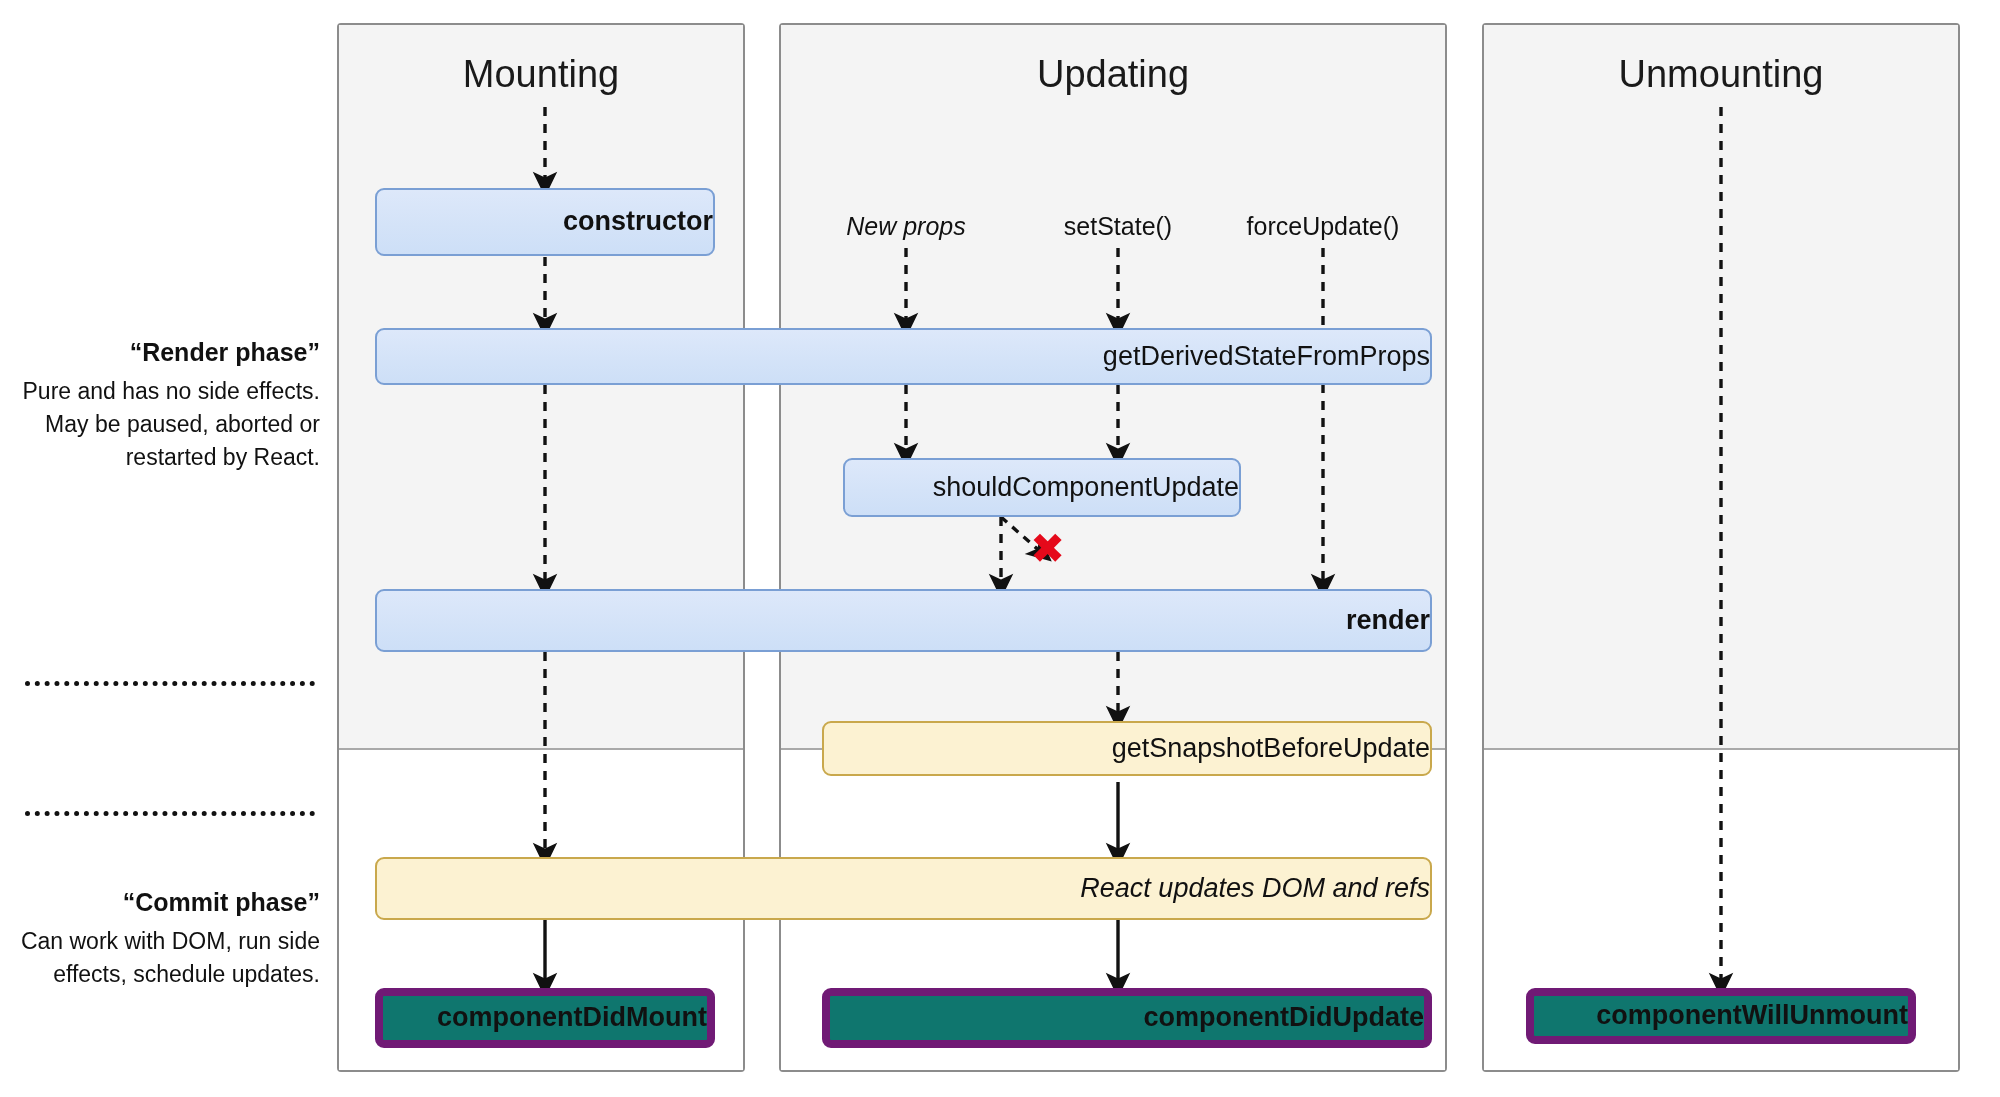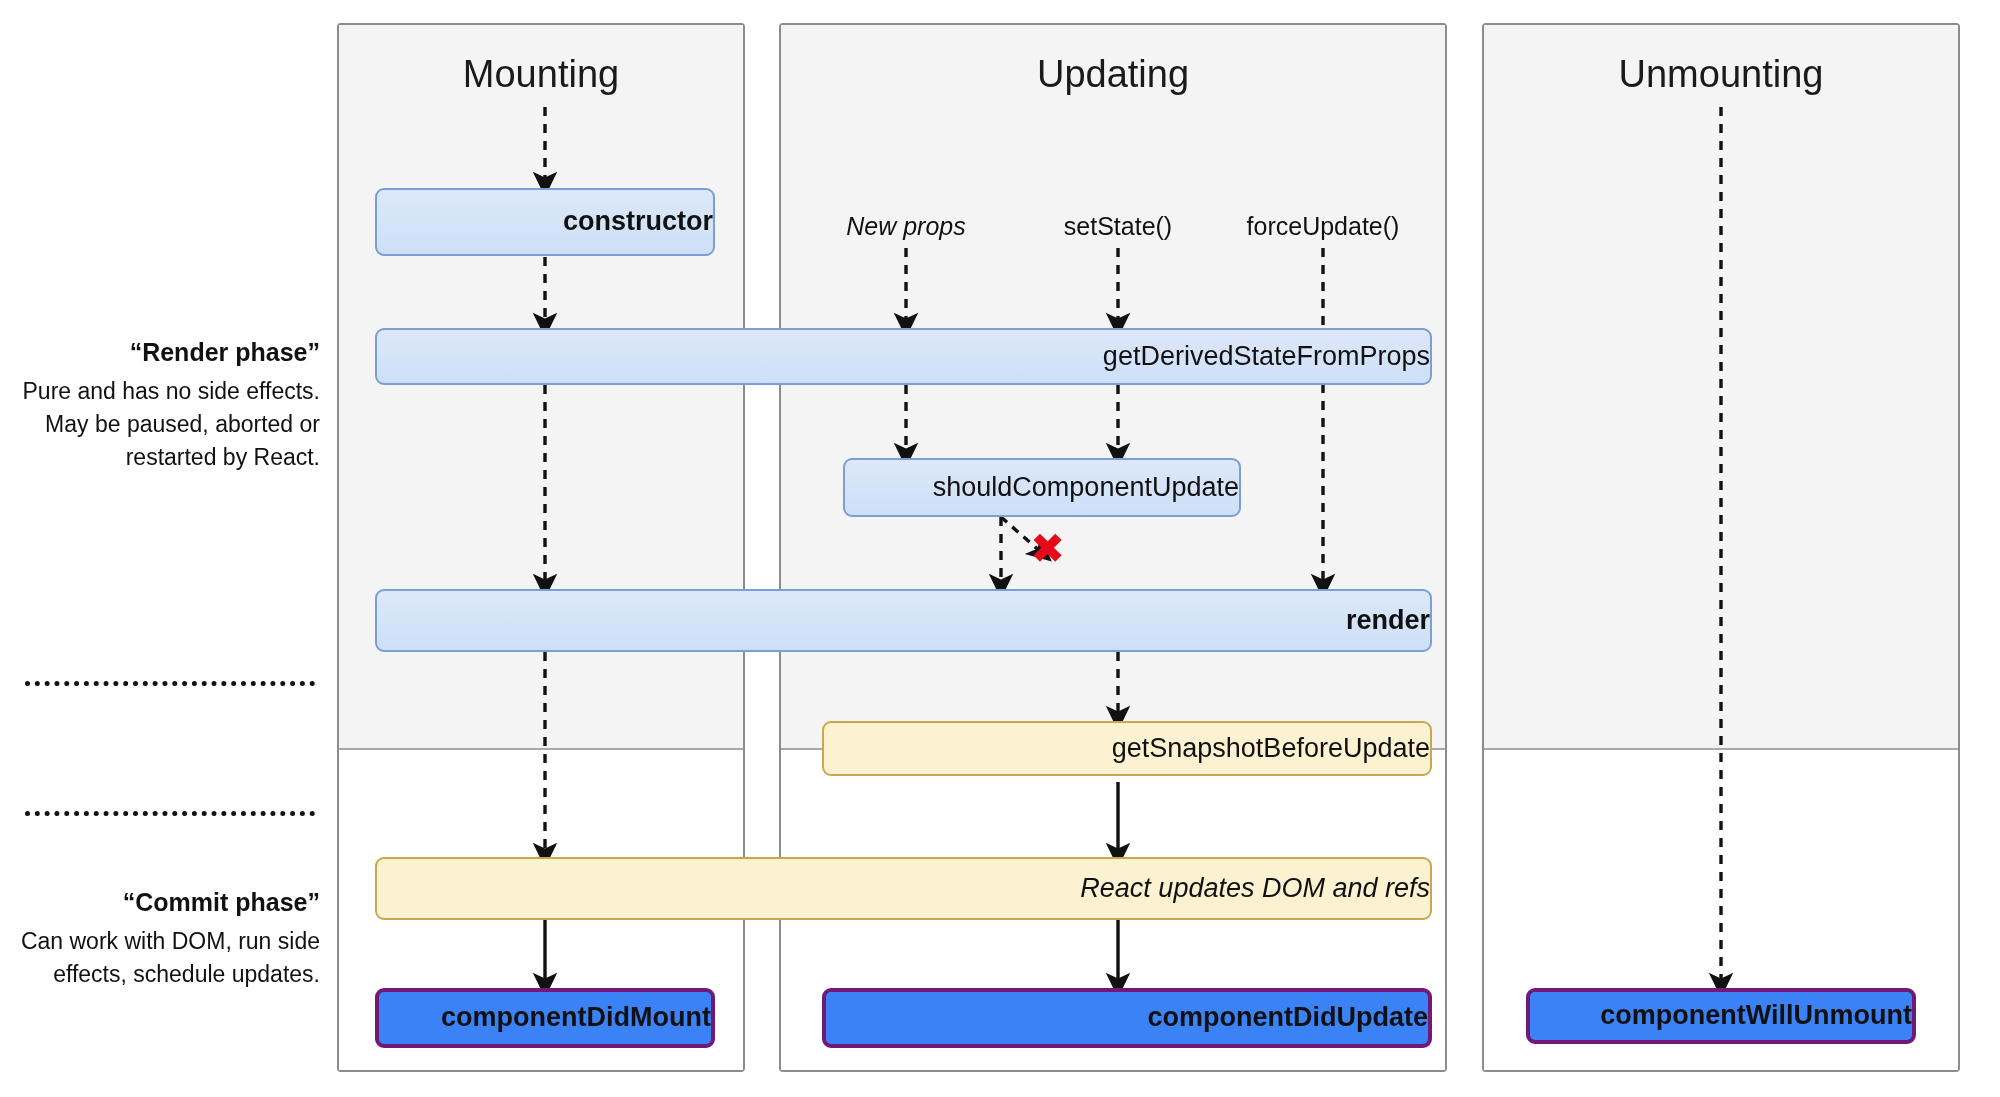--- a/index.html
+++ b/index.html
@@ -22,21 +22,21 @@
   
   .node{position:absolute;box-sizing:border-box;border-radius:9px;
         display:flex;align-items:center;justify-content:flex-end;
         text-align:center;line-height:1.15;}
   .node span{display:block;}
   .blue{background:linear-gradient(180deg,#dde8fa 0%,#d4e3f8 55%,#cddff7 100%);
         border:2px solid #7a9fd4;color:#111;font-size:27px;}
   .blue.bold{font-weight:700;}
   .yellow{background:#fcf2d2;border:2px solid #c9a84c;color:#111;font-size:27px;}
   .yellow.italic{font-style:italic;font-weight:400;}
-  .green{background:#3b82f6;border:4px solid #701a75;color:#111;font-size:27px;font-weight:700;}
+  .green{background:#0f766e;border:8px solid #701a75;color:#111;font-size:27px;font-weight:700;}
 
   
   .trigger{position:absolute;text-align:center;font-size:25px;color:#111;white-space:nowrap;transform:translateX(-50%);}
   .trigger.ital{font-style:italic;}
 
   
   #arrows{position:absolute;left:0;top:0;width:2000px;height:1097px;pointer-events:none;}
 
   .xmark{position:absolute;color:#e5091a;font-size:42px;font-weight:700;line-height:1;
          font-family:"DejaVu Sans",sans-serif;}

